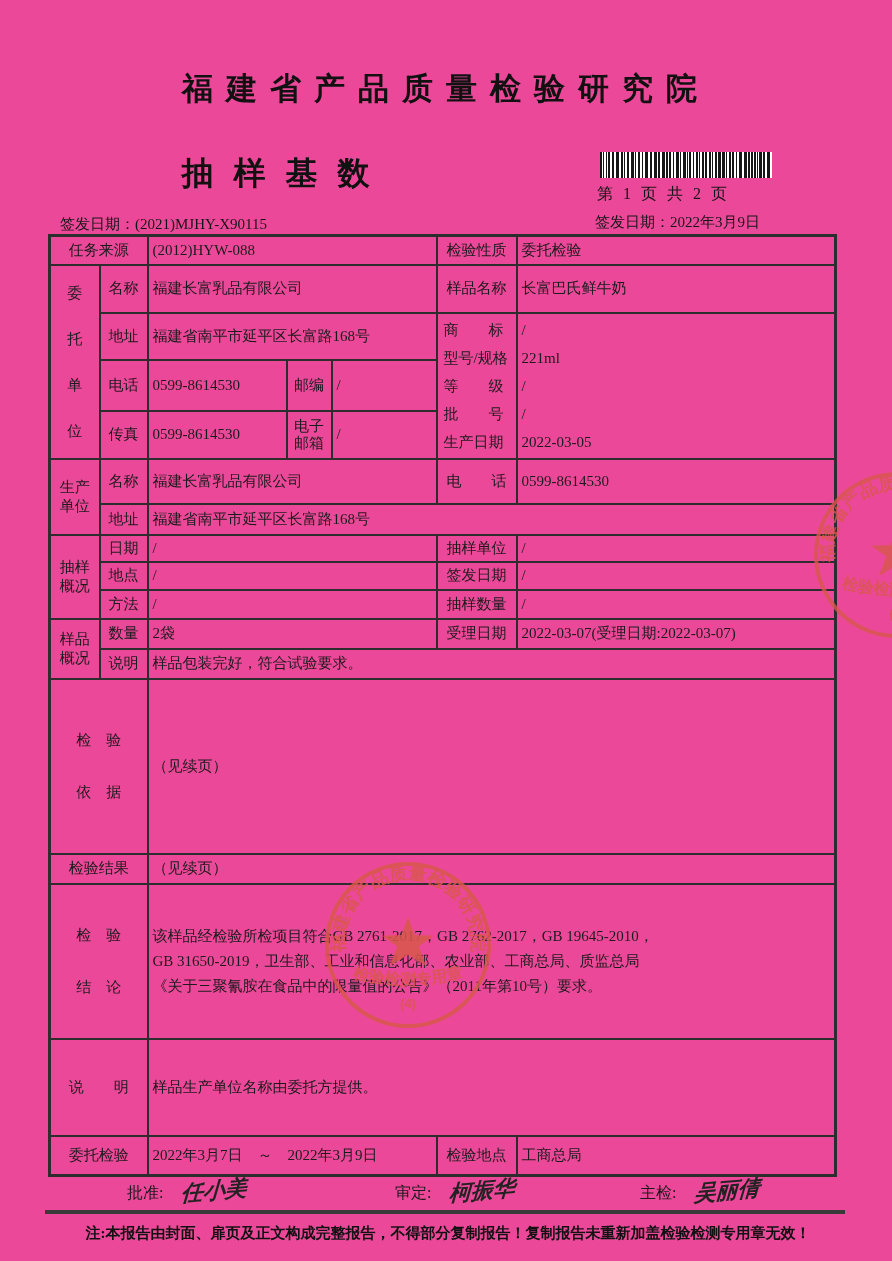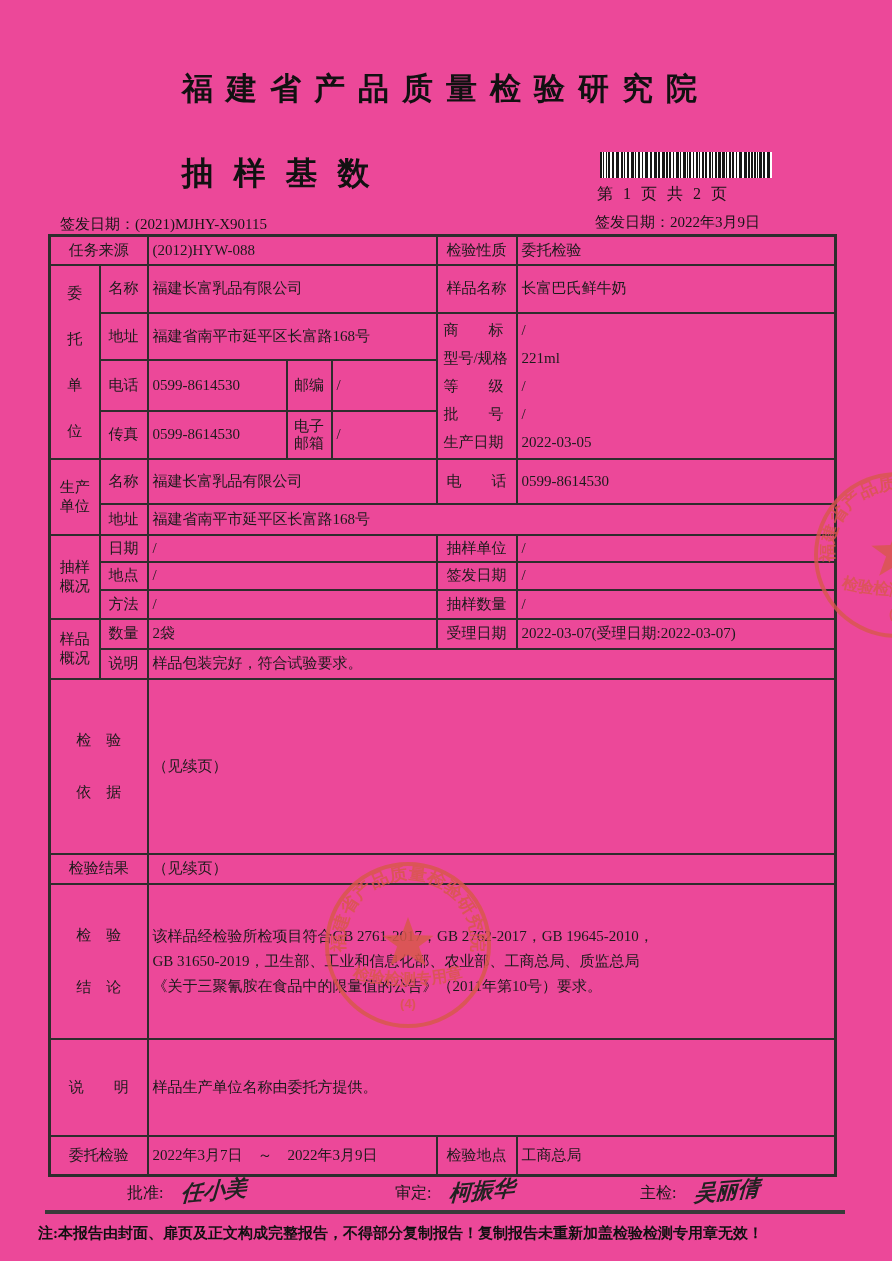--- a/index.html
+++ b/index.html
@@ -35,21 +35,21 @@
   .stack { line-height:28px; }
   .vblock { line-height:46px; }
   .twoline { line-height:52px; }
   .smalllab { font-size:14px; line-height:17px; }
 
   .sig-row { top:1176px; left:0; width:100%; font-size:16px; color:#1a1a1a; }
   .sig-item { position:absolute; top:0; white-space:nowrap; }
   .sig-name { display:inline-block; font-size:22px; font-style:italic; font-weight:bold;
               transform:rotate(-5deg) skewX(-8deg); margin-left:14px; color:#222; }
   .rule { top:1210px; left:45px; width:800px; height:4px; background:#3a3a3a; }
-  .footnote { top:1224px; left:38px; width:820px; font-size:15px; font-weight:bold; color:#111; }
+  .footnote { top:1224px; left:38px; width:820px; font-size:15px; font-weight:bold; color:#111;text-align:center; }
 
   .seal { pointer-events:none; }
   .seal text { font-family:"Liberation Sans","DejaVu Sans",sans-serif; font-weight:bold; }
 </style>
 </head>
 <body>
 
 <div class="page">
 
   <div class="abs h1">福建省产品质量检验研究院</div>

